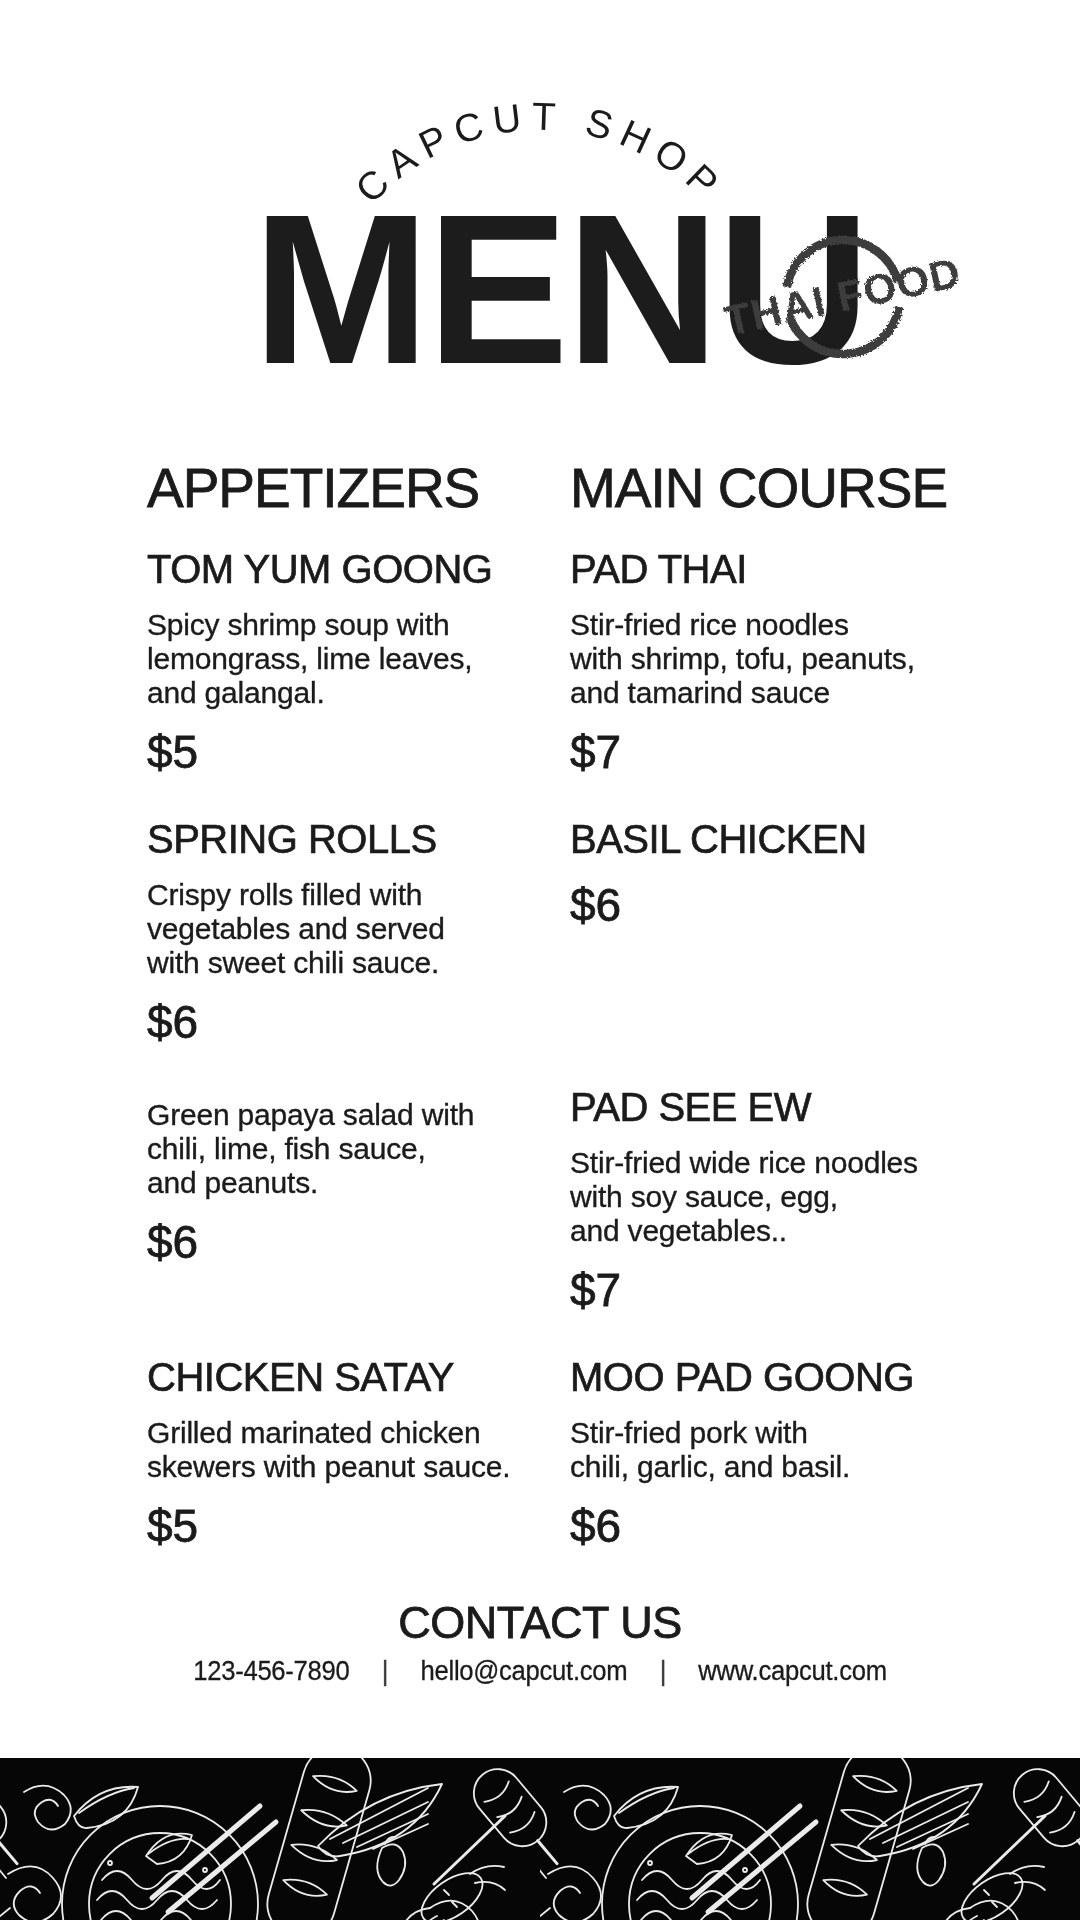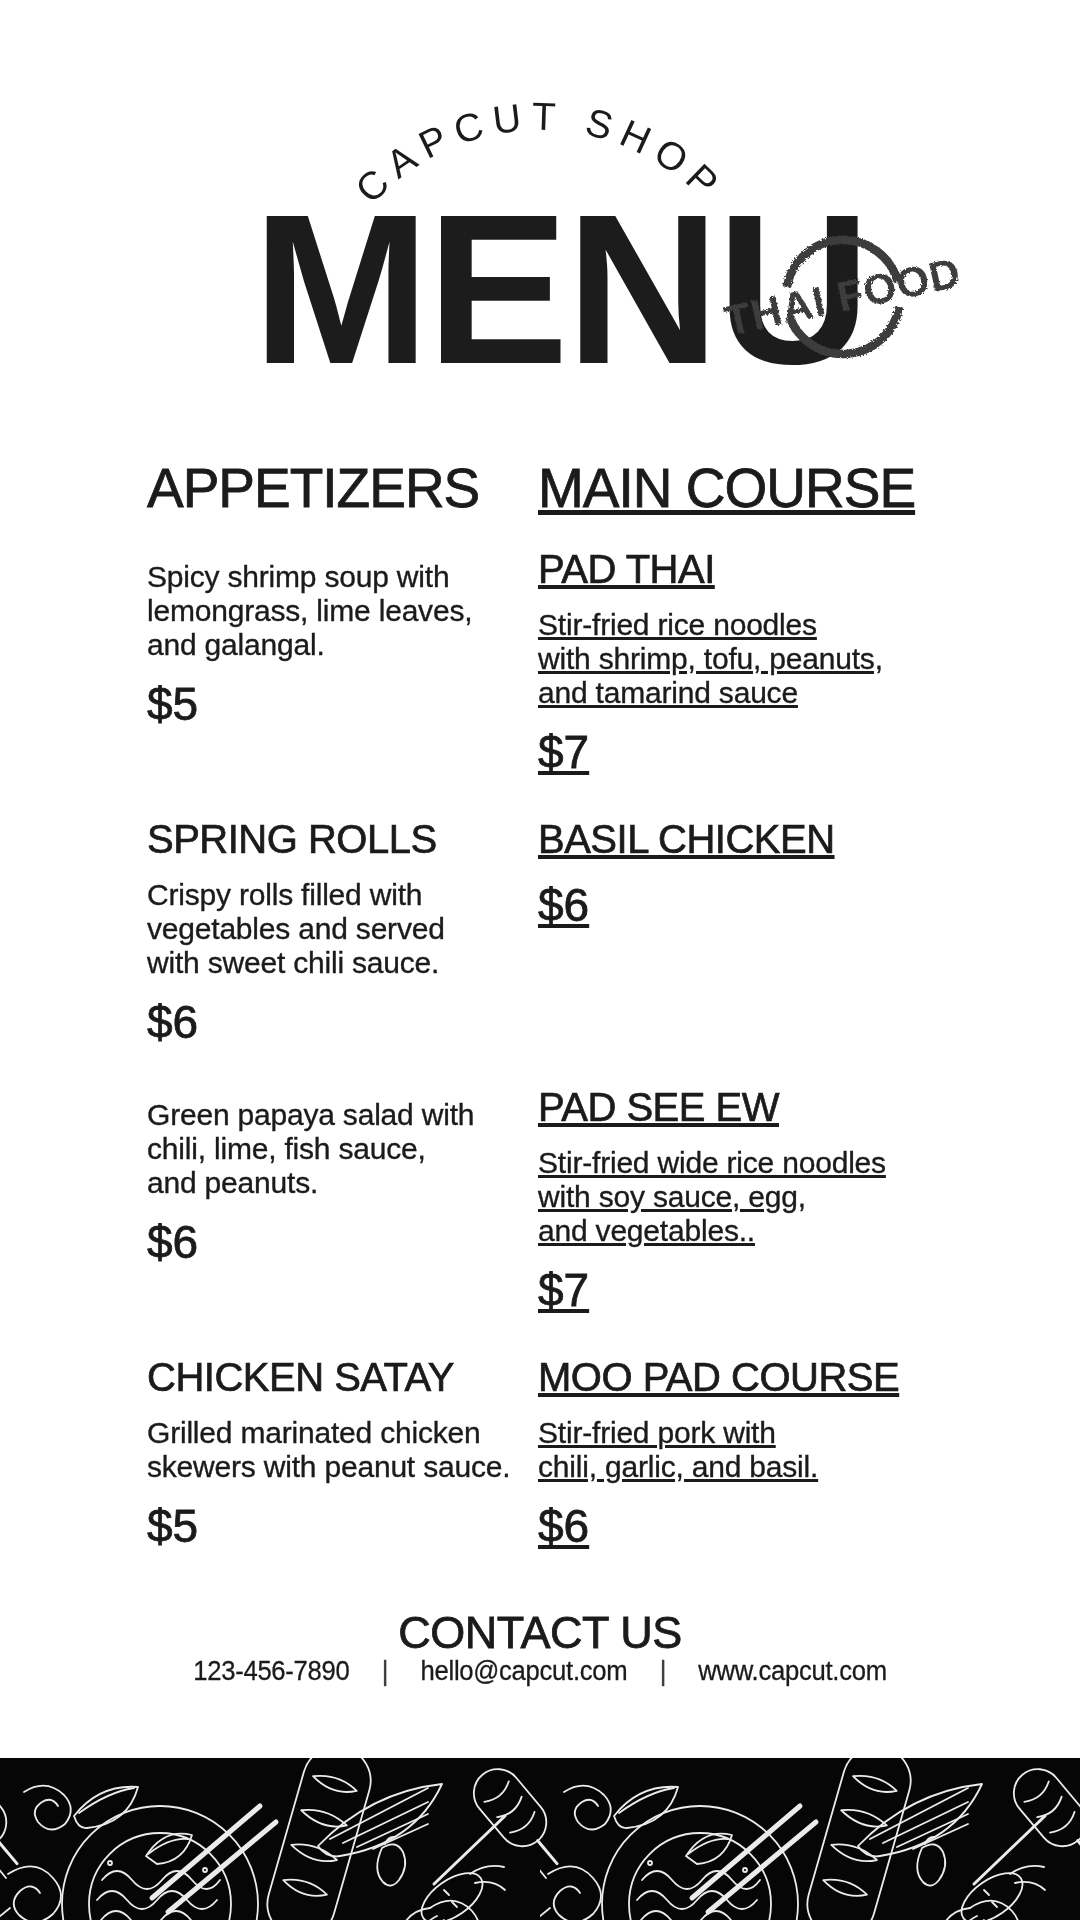--- a/index.html
+++ b/index.html
@@ -36,21 +36,21 @@
   
   .section-header{
     position:absolute;top:458px;
     font-size:55px;line-height:1.1;font-weight:500;
     letter-spacing:-1px;
     -webkit-text-stroke:0.8px #1b1b1b;
     white-space:nowrap;
     text-align:right;
   }
   .col-left{left:147px;}
-  .col-right{left:538px;text-decoration:underline;}
+  .col-right{left:570px;}
   .item{position:absolute;width:460px;}
   .item-title{
     margin:0;font-size:40px;line-height:48px;font-weight:500;
     letter-spacing:-0.5px;
     -webkit-text-stroke:0.7px #1b1b1b;
     white-space:nowrap;
   }
   .item-desc{
     margin:15px 0 0 0;
     font-size:30px;line-height:34px;font-weight:400;
@@ -62,21 +62,20 @@
     margin:17px 0 0 0;
     font-size:46px;line-height:50px;font-weight:500;
     -webkit-text-stroke:0.8px #1b1b1b;
   }
   
   .contact-heading{
     position:absolute;left:0;top:1598px;width:1080px;
     text-align:center;
     font-size:45px;line-height:1.1;font-weight:500;
     letter-spacing:-0.5px;
-    margin-top:10px;
     -webkit-text-stroke:0.8px #1b1b1b;
   }
   .contact-row{
     position:absolute;left:0;top:1656px;width:1080px;
     display:flex;justify-content:center;align-items:center;
     gap:34px;
     font-size:27px;font-weight:400;
     letter-spacing:-0.3px;
     transform:scaleX(0.95);
     -webkit-text-stroke:0.3px #1b1b1b;
@@ -111,20 +110,21 @@
     <g filter="url(#rough)">
       <path class="stamp-ring" d="M 180.1 77.2 A 57 57 0 0 0 68.9 82.1"></path>
       <path class="stamp-ring" d="M 71.4 111.5 A 57 57 0 0 0 181.1 101.9"></path>
       <text class="stamp-text" x="125" y="106" transform="rotate(-12 125 92)">THAI FOOD</text>
     </g>
   </svg>
 
   <div class="section-header col-left">APPETIZERS</div>
 
   <div class="item col-left" style="top:545px">
+    <h3 class="item-title">TOM YUM GOONG</h3>
     <p class="item-desc">Spicy shrimp soup with
 lemongrass, lime leaves,
 and galangal.</p>
     <div class="item-price">$5</div>
   </div>
 
   <div class="item col-left" style="top:815px">
     <h3 class="item-title">SPRING ROLLS</h3>
     <p class="item-desc">Crispy rolls filled with
 vegetables and served
@@ -163,21 +163,21 @@
 
   <div class="item col-right" style="top:1083px">
     <h3 class="item-title">PAD SEE EW</h3>
     <p class="item-desc">Stir-fried wide rice noodles
 with soy sauce, egg,
 and vegetables..</p>
     <div class="item-price">$7</div>
   </div>
 
   <div class="item col-right" style="top:1353px">
-    <h3 class="item-title">MOO PAD COURSE</h3>
+    <h3 class="item-title">MOO PAD GOONG</h3>
     <p class="item-desc">Stir-fried pork with
 chili, garlic, and basil.</p>
     <div class="item-price">$6</div>
   </div>
 
   <div class="contact-heading">CONTACT US</div>
   <div class="contact-row">
     <span>123-456-7890</span>
     <span class="contact-sep">|</span>
     <span>hello@capcut.com</span>

